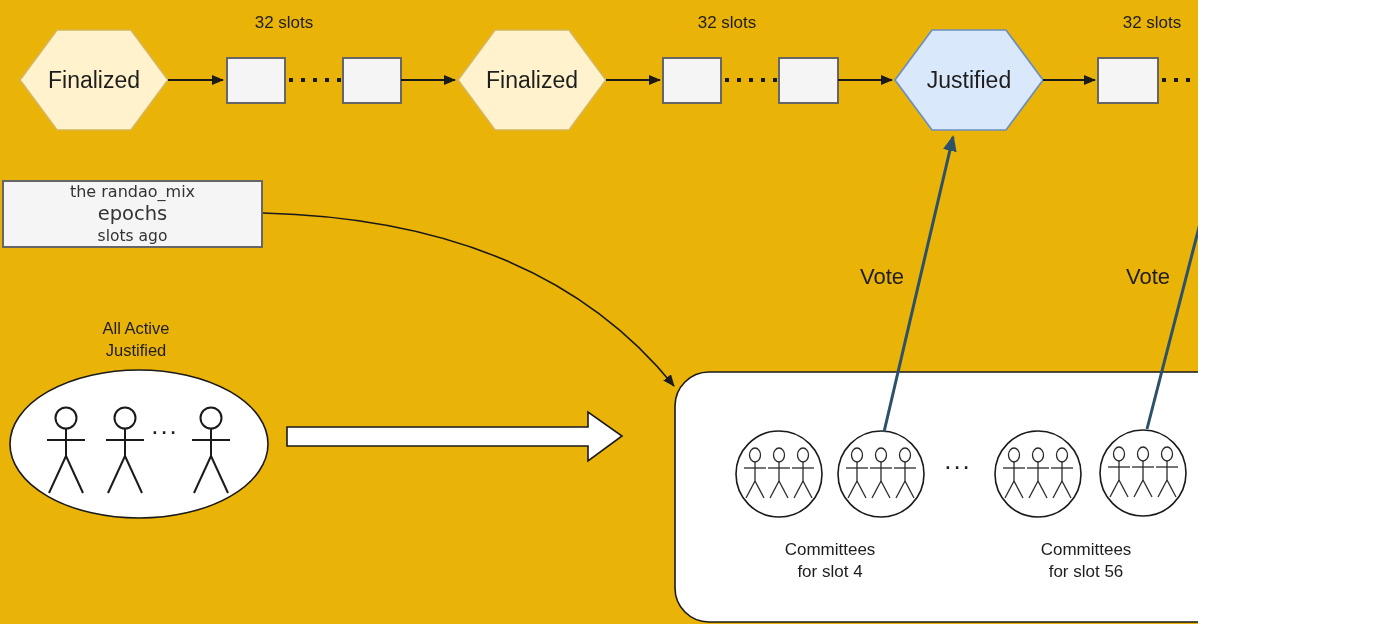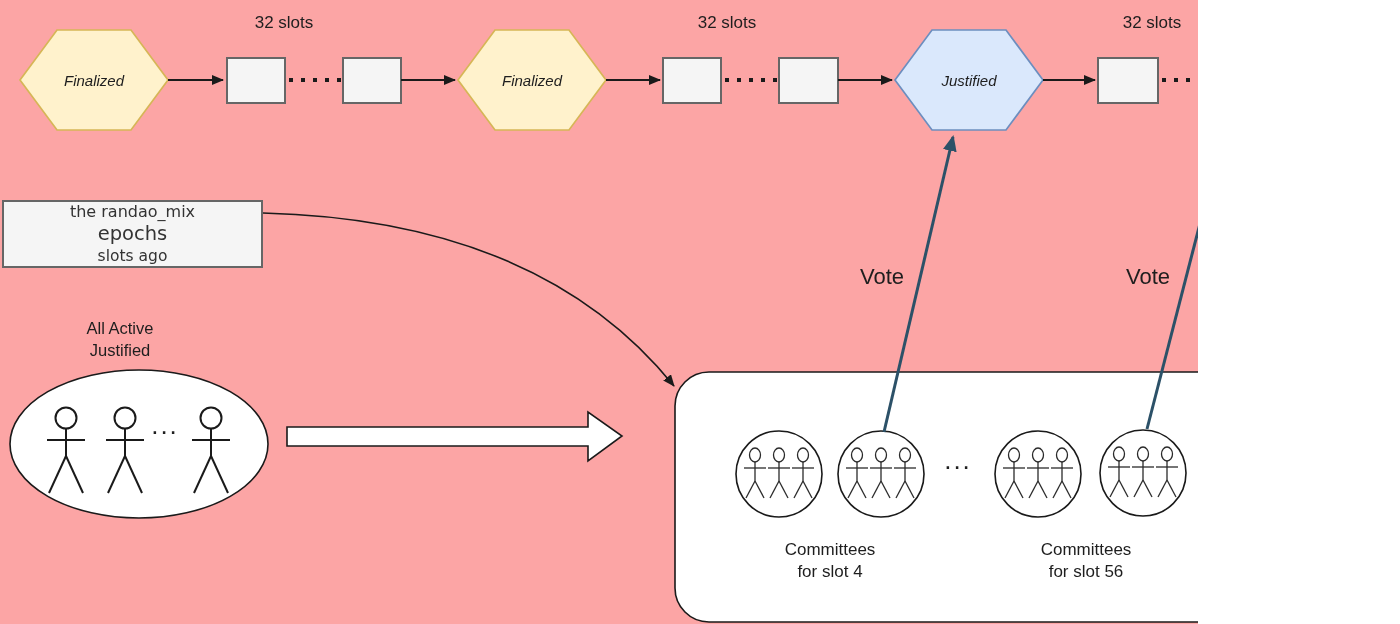--- a/index.html
+++ b/index.html
@@ -1,34 +1,34 @@
 <!DOCTYPE html>
 <html><head>
 <meta charset="utf-8">
 <style>
   html,body{margin:0;padding:0;background:#fff;}
-  .canvas{position:relative;width:1198px;height:624px;background:#fca5a5;overflow:hidden;
+  .canvas{position:relative;width:1198px;height:624px;background:#eab308;overflow:hidden;
           font-family:"Liberation Sans",sans-serif;}
   svg.layer{position:absolute;left:0;top:0;}
 
   
   .lbl{position:absolute;color:#1e1e1e;text-align:center;white-space:nowrap;}
   .cx{transform:translateX(-50%);}
   .cxy{transform:translate(-50%,-50%);}
   .slots-label{font-size:17px;}
-  .epoch-label{font-size:15px;font-style:italic;}
+  .epoch-label{font-size:23px;}
   .vote-label{font-size:22px;}
   .two-line{font-size:16.5px;line-height:22px;}
   .committee-label{font-size:17px;line-height:22px;text-align:center;}
   .dots-label{font-size:26px;letter-spacing:2px;line-height:1;color:#1e1e1e;}
 
   .randao-box{position:absolute;left:2px;top:180px;width:257px;height:64px;
       background:#f5f5f5;border:2px solid #666;display:flex;flex-direction:column;
       align-items:center;justify-content:center;
-      font-family:"DejaVu Sans",sans-serif;color:#333;margin-top:20px;}
+      font-family:"DejaVu Sans",sans-serif;color:#333;}
   .randao-line1{font-size:16px;line-height:21px;}
   .randao-line2{font-size:19.5px;line-height:24px;}
   .randao-line3{font-size:15.5px;line-height:21px;}
 
   
   .hex{stroke-width:1.7;}
   .hex-finalized{stroke:#d6b656;}
   .hex-justified{stroke:#6c8ebf;}
   .slot{stroke:#666666;stroke-width:2;}
   .chain-arrow{stroke:#1a1a1a;stroke-width:2;}
@@ -134,21 +134,21 @@
   <div class="lbl cxy epoch-label" style="left:94px;top:80px;">Finalized</div>
   <div class="lbl cxy epoch-label" style="left:532px;top:80px;">Finalized</div>
   <div class="lbl cxy epoch-label" style="left:969px;top:80px;">Justified</div>
 
   <div class="randao-box">
     <div class="randao-line1">the randao_mix</div>
     <div class="randao-line2">epochs</div>
     <div class="randao-line3">slots ago</div>
   </div>
 
-  <div class="lbl cx two-line" style="left:120px;top:317px;">
+  <div class="lbl cx two-line" style="left:136px;top:317px;">
     <div>All Active</div>
     <div>Justified</div>
   </div>
 
   <div class="lbl cx dots-label" style="left:165px;top:412px;">...</div>
 
   <div class="lbl cx dots-label" style="left:958px;top:447px;">...</div>
 
   <div class="lbl cx vote-label" style="left:882px;top:264px;">Vote</div>
   <div class="lbl cx vote-label" style="left:1148px;top:264px;">Vote</div>

